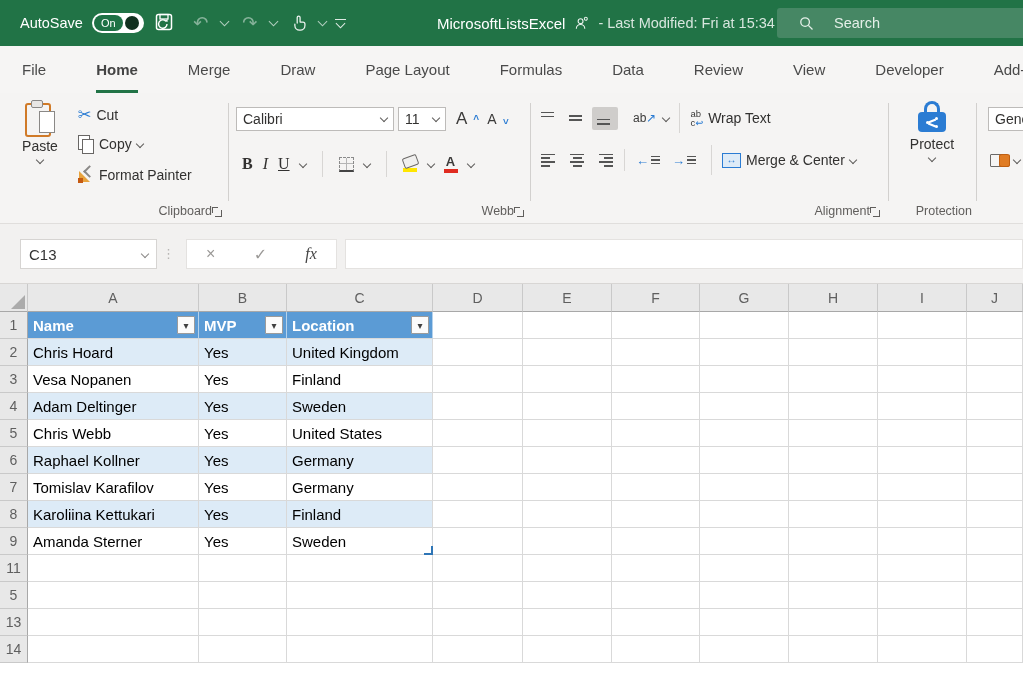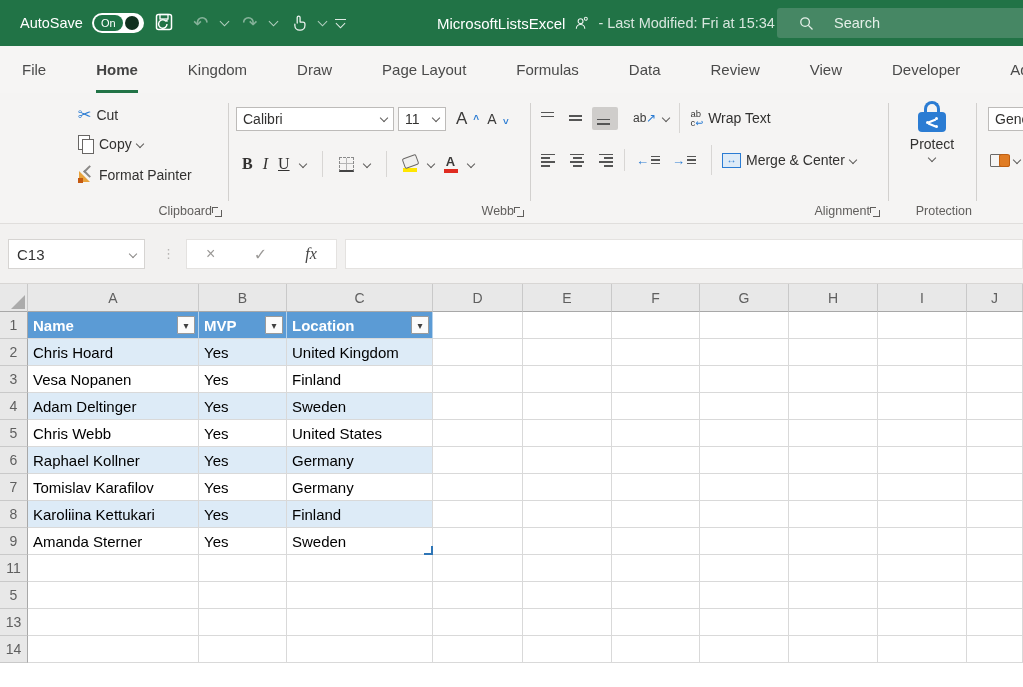--- a/index.html
+++ b/index.html
@@ -134,21 +134,21 @@
 
   
   .launch-ic{width:10px;height:10px;position:relative;display:block;}
   .launch-ic:before{content:"";position:absolute;left:0;top:0;width:5px;height:5px;
     border-left:1.4px solid #605E5C;border-top:1.4px solid #605E5C;}
   .launch-ic:after{content:"";position:absolute;right:0;bottom:0;width:6px;height:6px;
     border-right:1.4px solid #605E5C;border-bottom:1.4px solid #605E5C;}
 
   
   .formulabar{position:relative;height:60px;background:#F2F1F0;border-bottom:1px solid #D8D6D4;box-sizing:border-box;}
-  .namebox{position:absolute;left:8px;top:15px;width:137px;height:30px;background:#fff;
+  .namebox{position:absolute;left:20px;top:15px;width:137px;height:30px;background:#fff;
     border:1px solid #D6D4D2;box-sizing:border-box;display:flex;align-items:center;
     padding:0 8px;justify-content:space-between;font-size:15px;color:#333;cursor:text;}
   .namebox .chv{color:#8a8886;width:5px;height:5px;}
   .fb-dots{position:absolute;left:162px;top:22px;color:#b8b6b4;font-size:13px;letter-spacing:0;cursor:col-resize;}
   .fb-ops{position:absolute;left:186px;top:15px;width:151px;height:30px;background:#fff;
     border:1px solid #E4E2E0;box-sizing:border-box;display:flex;align-items:center;justify-content:space-around;}
   .fb-x,.fb-check{font-size:16px;color:#9a9896;cursor:pointer;}
   .fb-fx{font-family:"Liberation Serif","DejaVu Serif",serif;font-style:italic;font-size:16px;color:#444;cursor:pointer;}
   .fb-input{position:absolute;left:345px;top:15px;right:0;height:30px;background:#fff;
     border:1px solid #E4E2E0;box-sizing:border-box;font-size:15px;padding:0 6px;display:flex;align-items:center;cursor:text;}
@@ -235,34 +235,43 @@
         <circle cx="6.5" cy="6.5" r="4.6" fill="none" stroke="#E4EFE8" stroke-width="1.4"></circle>
         <line x1="10" y1="10" x2="14.4" y2="14.4" stroke="#E4EFE8" stroke-width="1.4"></line>
       </svg>
       <span class="tb-search-text">Search</span>
     </div>
   </div>
 
   <div class="tabstrip">
       <span class="tab">File</span>
       <span class="tab active">Home</span>
-      <span class="tab">Kingdom</span>
+      <span class="tab">Merge</span>
       <span class="tab">Draw</span>
       <span class="tab">Page Layout</span>
       <span class="tab">Formulas</span>
       <span class="tab">Data</span>
       <span class="tab">Review</span>
       <span class="tab">View</span>
       <span class="tab">Developer</span>
       <span class="tab">Add-ins</span>
     </div>
 
   <div class="ribbon">
 
     <div class="grp" style="left:4px;width:222px;">
+      <div class="bigbtn" style="position:absolute;left:8px;top:8px;width:56px;">
+        <span class="paste-clip">
+            <i class="board"></i>
+            <i class="clip"></i>
+            <i class="page"></i>
+          </span>
+        <span class="lbl">Paste</span>
+        <span class="chv small-chv"></span>
+      </div>
       <div class="rb-btn" style="position:absolute;left:74px;top:12px;">
         <span class="i-scissors">✂</span>
         <span>Cut</span>
       </div>
       <div class="rb-btn" style="position:absolute;left:74px;top:42px;">
         <span class="copy-ic">
             <i></i>
             <i></i>
           </span>
         <span>Copy</span>

